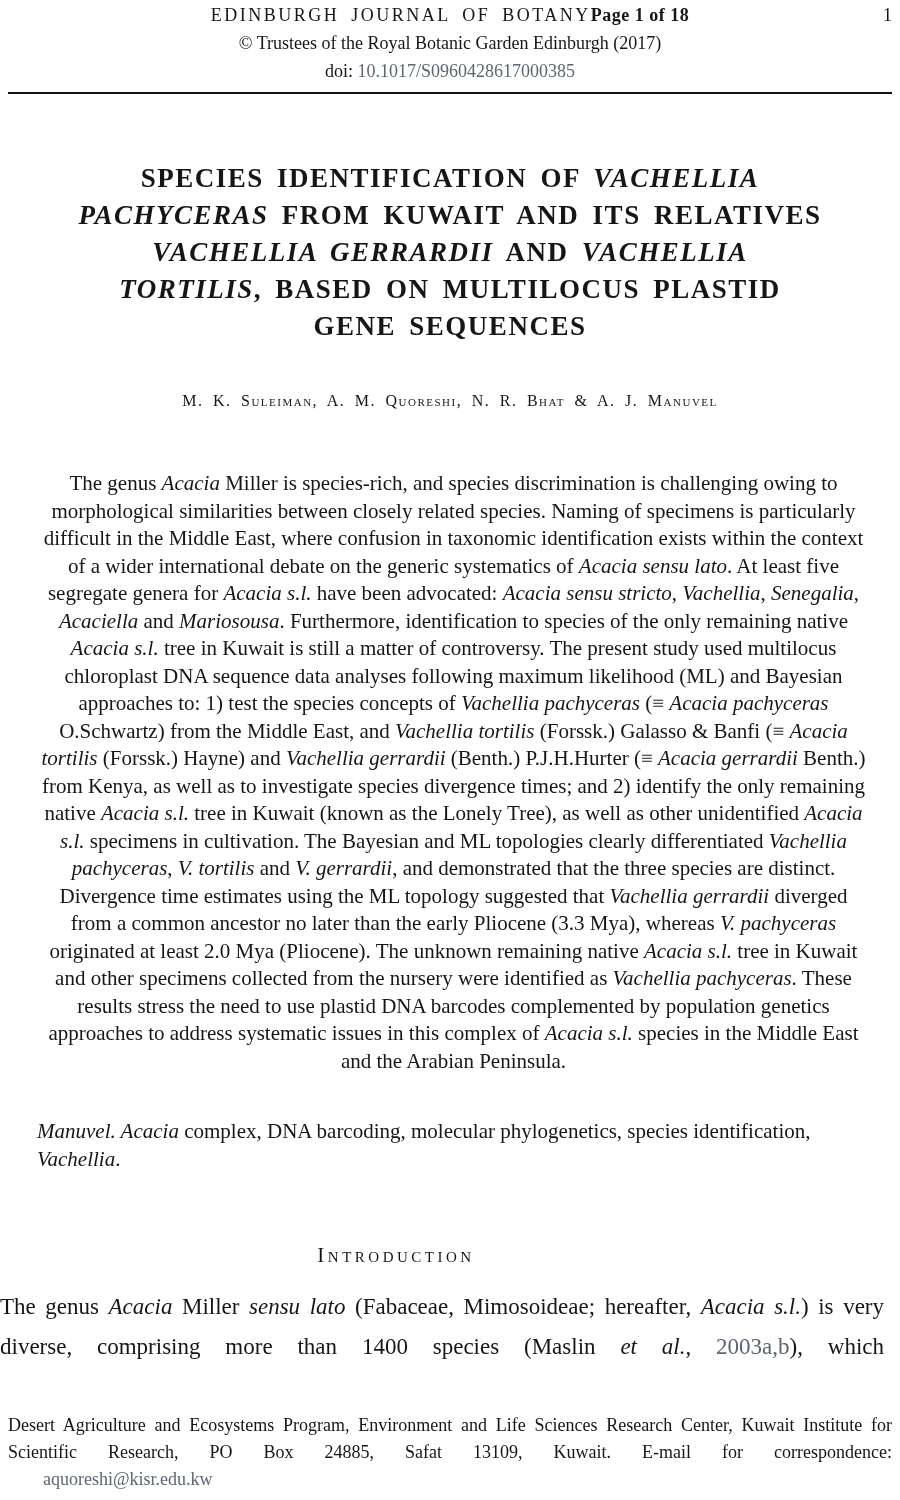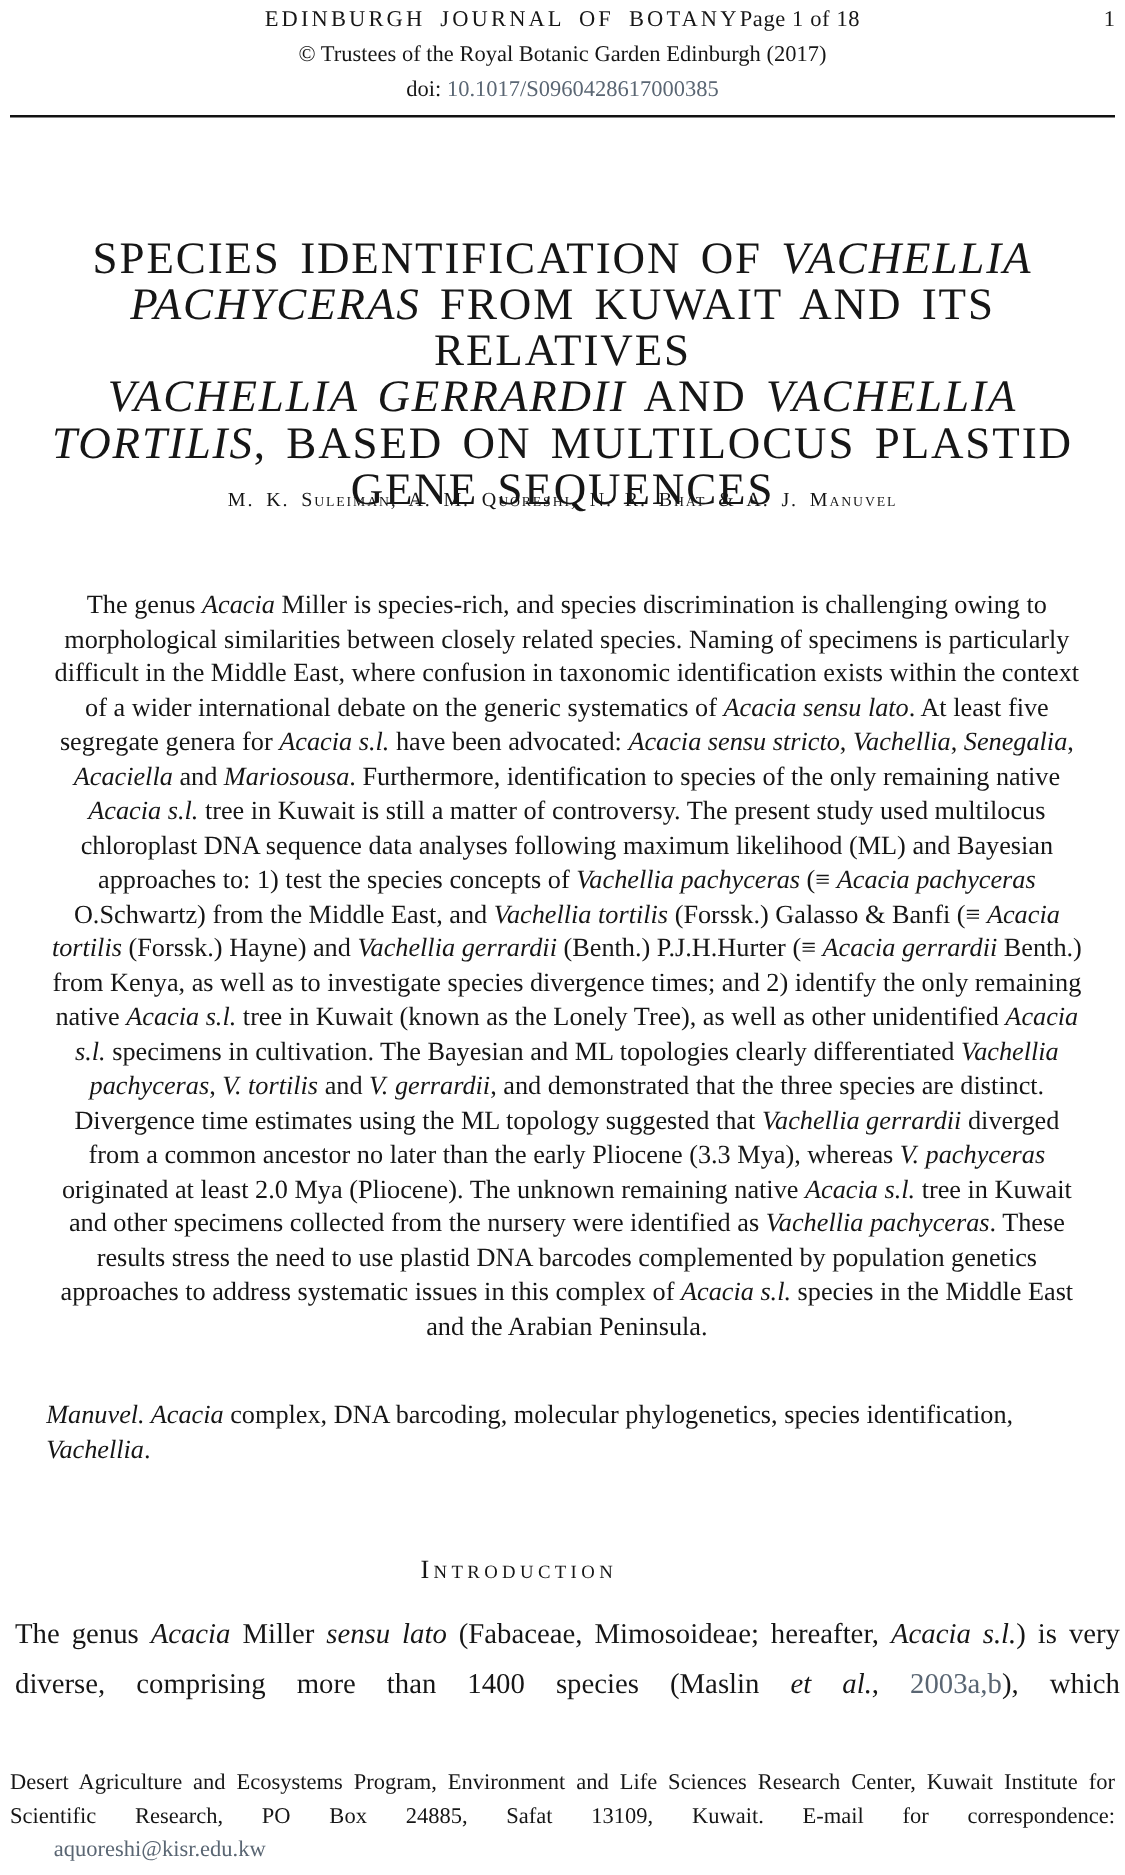--- a/index.html
+++ b/index.html
@@ -11,32 +11,32 @@
     color: #161616;
     font-family: "Liberation Serif", "DejaVu Serif", serif;
     overflow: hidden;
   }
   .abs { position: absolute; }
   .center { text-align: center; }
 
   
   .hdr-line1 { top: 5px; left: 8px; width: 884px; font-size: 18px; }
   .journal-name { letter-spacing: 2.5px; word-spacing: 5px; text-align: right; }
-  .page-info { letter-spacing: 0.5px; }
+  .page-info { letter-spacing: 0.5px; font-weight: bold; }
   .page-num { position: absolute; right: 0; top: 0; }
   .hdr-line2 { top: 33px; left: 0; width: 900px; font-size: 18px; }
   .hdr-line3 { top: 61px; left: 0; width: 900px; font-size: 18px; }
   .link { color: #5a6673; }
   a.link { text-decoration: none; cursor: pointer; }
   .divider { top: 92px; left: 8px; width: 884px; height: 0; border-top: 2px solid #111; }
 
   
   .title {
-    top: 188px; left: 10px; width: 880px;
-    font-size: 36px; font-weight: normal;
+    top: 160px; left: 10px; width: 880px;
+    font-size: 27px; font-weight: bold;
     letter-spacing: 1.5px; word-spacing: 5px;
     line-height: 37px;
   }
   .title .it { font-style: italic; }
 
   
   .authors {
     top: 392px; left: 0; width: 900px;
     font-size: 16px;
     font-variant: small-caps;
@@ -55,24 +55,23 @@
     top: 1118px; left: 37px; width: 833px;
     font-size: 21px; line-height: 27.5px;
   }
 
   
   .section-heading {
     top: 1243px; left: 0; width: 792px;
     font-size: 21px;
     font-variant: small-caps;
     letter-spacing: 3.5px;
-    margin-left: 19px;
   }
   .intro-para {
-    top: 1287px; left: 12px; width: 884px;
+    top: 1287px; left: 0; width: 884px;
     font-size: 23px; line-height: 40px;
     text-align: justify;
     text-align-last: justify;
   }
 
   
   .footer-affil {
     top: 1412px; left: 8px; width: 884px;
     font-size: 18px; line-height: 27px;
     text-align: justify;

